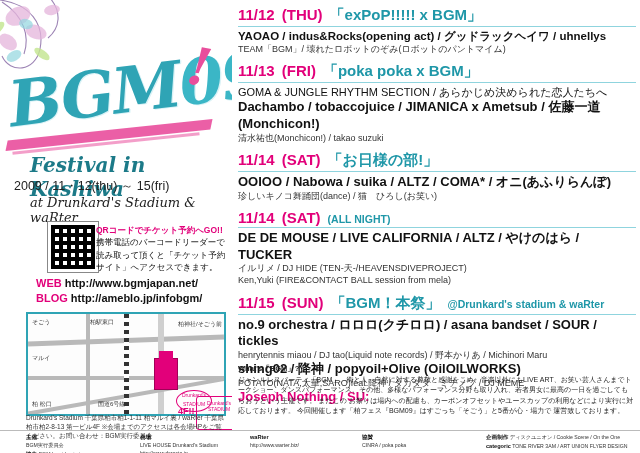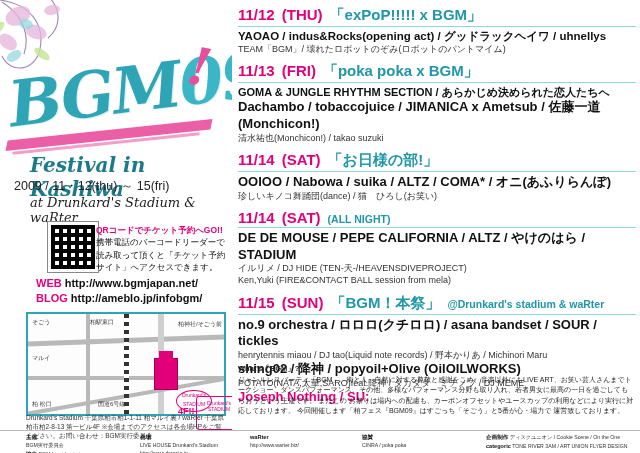--- a/index.html
+++ b/index.html
@@ -146,21 +146,21 @@
     white-space:nowrap;
   }
   .day-name{
     font-size:15px;font-weight:bold;color:#1f97a8;
     white-space:nowrap;
     text-align:center;
   }
   .day-suffix{font-size:10.5px;font-weight:bold;color:#1f97a8;}
   .line{line-height:1.28;margin:0;}
   .l1{font-size:11.5px;font-weight:bold;color:#111;}
-  .l2{font-size:11px;font-weight:bold;color:#111;}
+  .l2{font-size:11px;font-weight:normal;color:#111;}
   .l3{font-size:9px;color:#333;}
   .pink{color:#e2007a;}
   .big{font-size:13px;font-weight:bold;}
   
   .about{
     position:absolute;left:238px;top:363px;width:396px;
     font-size:7px;line-height:1.5;color:#222;
   }
   .about .t{font-weight:bold;font-size:7.5px;}
   .footer-bar{
@@ -289,21 +289,21 @@
     <p class="line l2 big">OOIOO / Nabowa / suika / ALTZ / COMA* / オニ(あふりらんぽ)</p>
     <p class="line l3">珍しいキノコ舞踊団(dance) / 猫　ひろし(お笑い)</p>
   </div>
 
   <div class="day-block">
     <div class="day-head">
       <span class="day-date">11/14</span>
       <span class="day-date">(SAT)</span>
       <span class="day-suffix">(ALL NIGHT)</span>
     </div>
-    <p class="line l2 big">DE DE MOUSE / PEPE CALIFORNIA / ALTZ / やけのはら / STADIUM</p>
+    <p class="line l2 big">DE DE MOUSE / LIVE CALIFORNIA / ALTZ / やけのはら / TUCKER</p>
     <p class="line l3">イルリメ / DJ HIDE (TEN-天-/HEAVENSDIVEPROJECT)</p>
     <p class="line l3">Ken,Yuki (FIRE&amp;CONTACT BALL session from mela)</p>
   </div>
 
   <div class="day-block">
     <div class="day-head">
       <span class="day-date">11/15</span>
       <span class="day-date">(SUN)</span>
       <span class="day-name">「BGM！本祭」</span>
       <span class="day-suffix">@Drunkard's stadium &amp; waRter</span>

